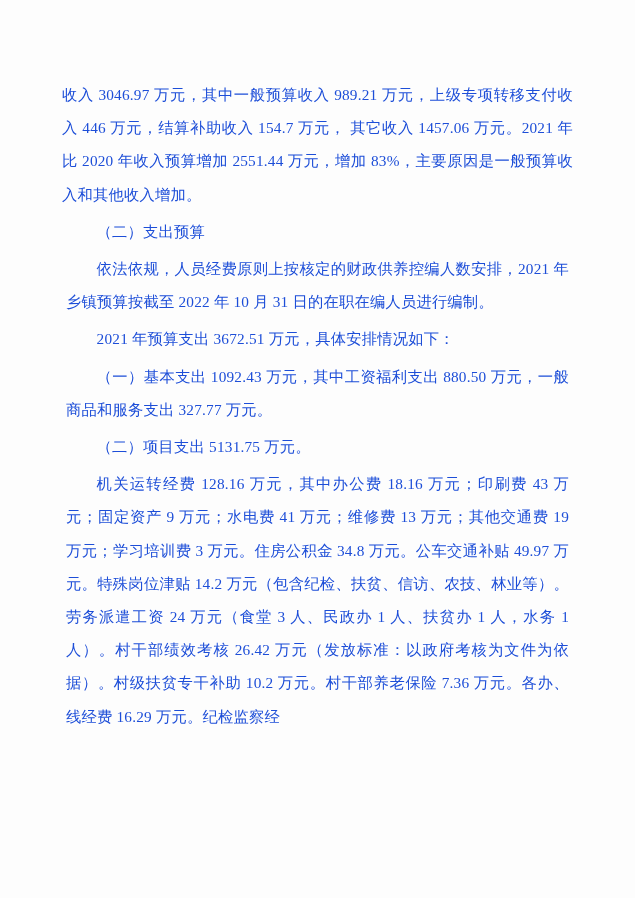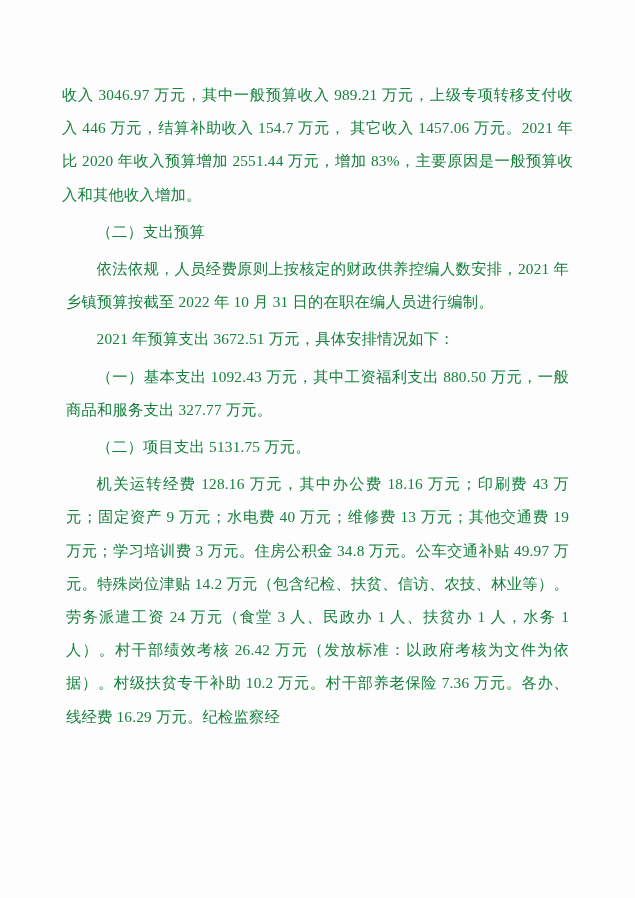--- a/index.html
+++ b/index.html
@@ -21,21 +21,21 @@
     background: #fdfdfd;
     box-sizing: border-box;
     padding: 78px 62px 40px 62px;
   }
   .doc-body {
     font-size: 15.3px;
     line-height: 33.2px;
     text-align: justify;
     text-justify: inter-ideograph;
     letter-spacing: 0.2px;
-    color: #15803d;
+    color: #1d4ed8;
   }
   p.para {
     margin: 4px;
     padding: 0;
     text-indent: 2em;
     word-break: break-all;
   }
   p.flush {
     margin: 0;
     padding: 0;
@@ -47,15 +47,15 @@
 <body>
 
 <div id="page">
   <div class="doc-body">
     <p class="flush">收入 3046.97 万元，其中一般预算收入 989.21 万元，上级专项转移支付收入 446 万元，结算补助收入 154.7 万元， 其它收入 1457.06 万元。2021 年比 2020 年收入预算增加 2551.44 万元，增加 83%，主要原因是一般预算收入和其他收入增加。</p>
     <p class="para">（二）支出预算</p>
     <p class="para">依法依规，人员经费原则上按核定的财政供养控编人数安排，2021 年乡镇预算按截至 2022 年 10 月 31 日的在职在编人员进行编制。</p>
     <p class="para">2021 年预算支出 3672.51 万元，具体安排情况如下：</p>
     <p class="para">（一）基本支出 1092.43 万元，其中工资福利支出 880.50 万元，一般商品和服务支出 327.77 万元。</p>
     <p class="para">（二）项目支出 5131.75 万元。</p>
-    <p class="para">机关运转经费 128.16 万元，其中办公费 18.16 万元；印刷费 43 万元；固定资产 9 万元；水电费 40 万元；维修费 13 万元；其他交通费 19 万元；学习培训费 3 万元。住房公积金 34.8 万元。公车交通补贴 49.97 万元。特殊岗位津贴 14.2 万元（包含纪检、扶贫、信访、农技、林业等）。劳务派遣工资 24 万元（食堂 3 人、民政办 1 人、扶贫办 1 人，水务 1 人）。村干部绩效考核 26.42 万元（发放标准：以政府考核为文件为依据）。村级扶贫专干补助 10.2 万元。村干部养老保险 7.36 万元。各办、线经费 16.29 万元。纪检监察经</p>
+    <p class="para">机关运转经费 128.16 万元，其中办公费 18.16 万元；印刷费 43 万元；固定资产 9 万元；水电费 41 万元；维修费 13 万元；其他交通费 19 万元；学习培训费 3 万元。住房公积金 34.8 万元。公车交通补贴 49.97 万元。特殊岗位津贴 14.2 万元（包含纪检、扶贫、信访、农技、林业等）。劳务派遣工资 24 万元（食堂 3 人、民政办 1 人、扶贫办 1 人，水务 1 人）。村干部绩效考核 26.42 万元（发放标准：以政府考核为文件为依据）。村级扶贫专干补助 10.2 万元。村干部养老保险 7.36 万元。各办、线经费 16.29 万元。纪检监察经</p>
   </div>
 </div>
 
 </body></html>

